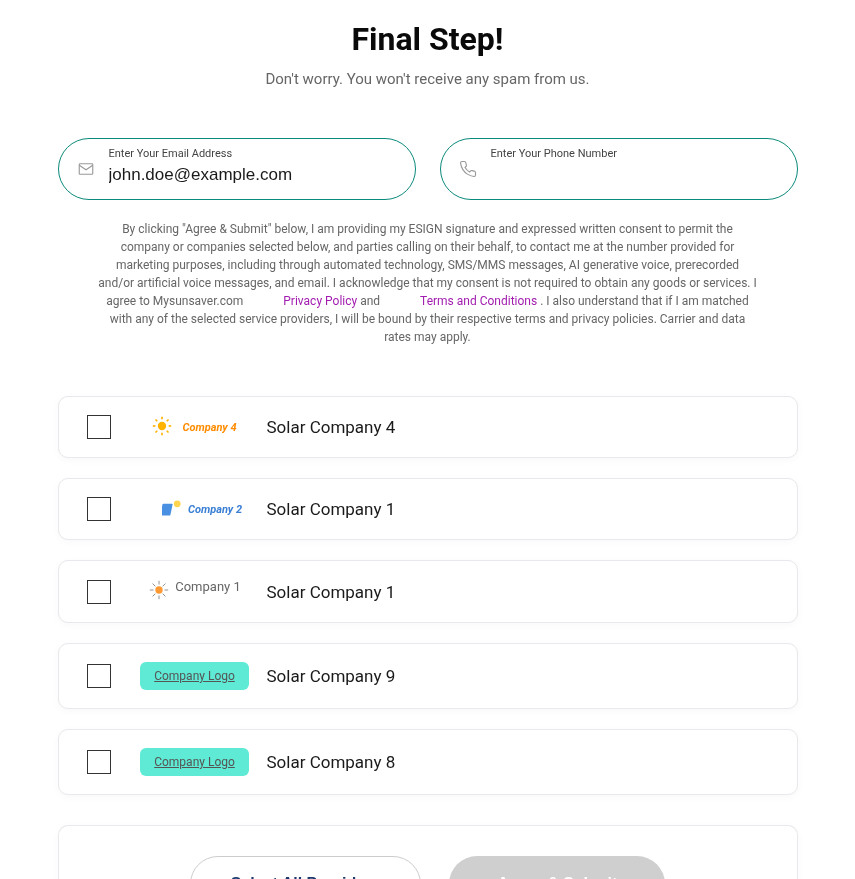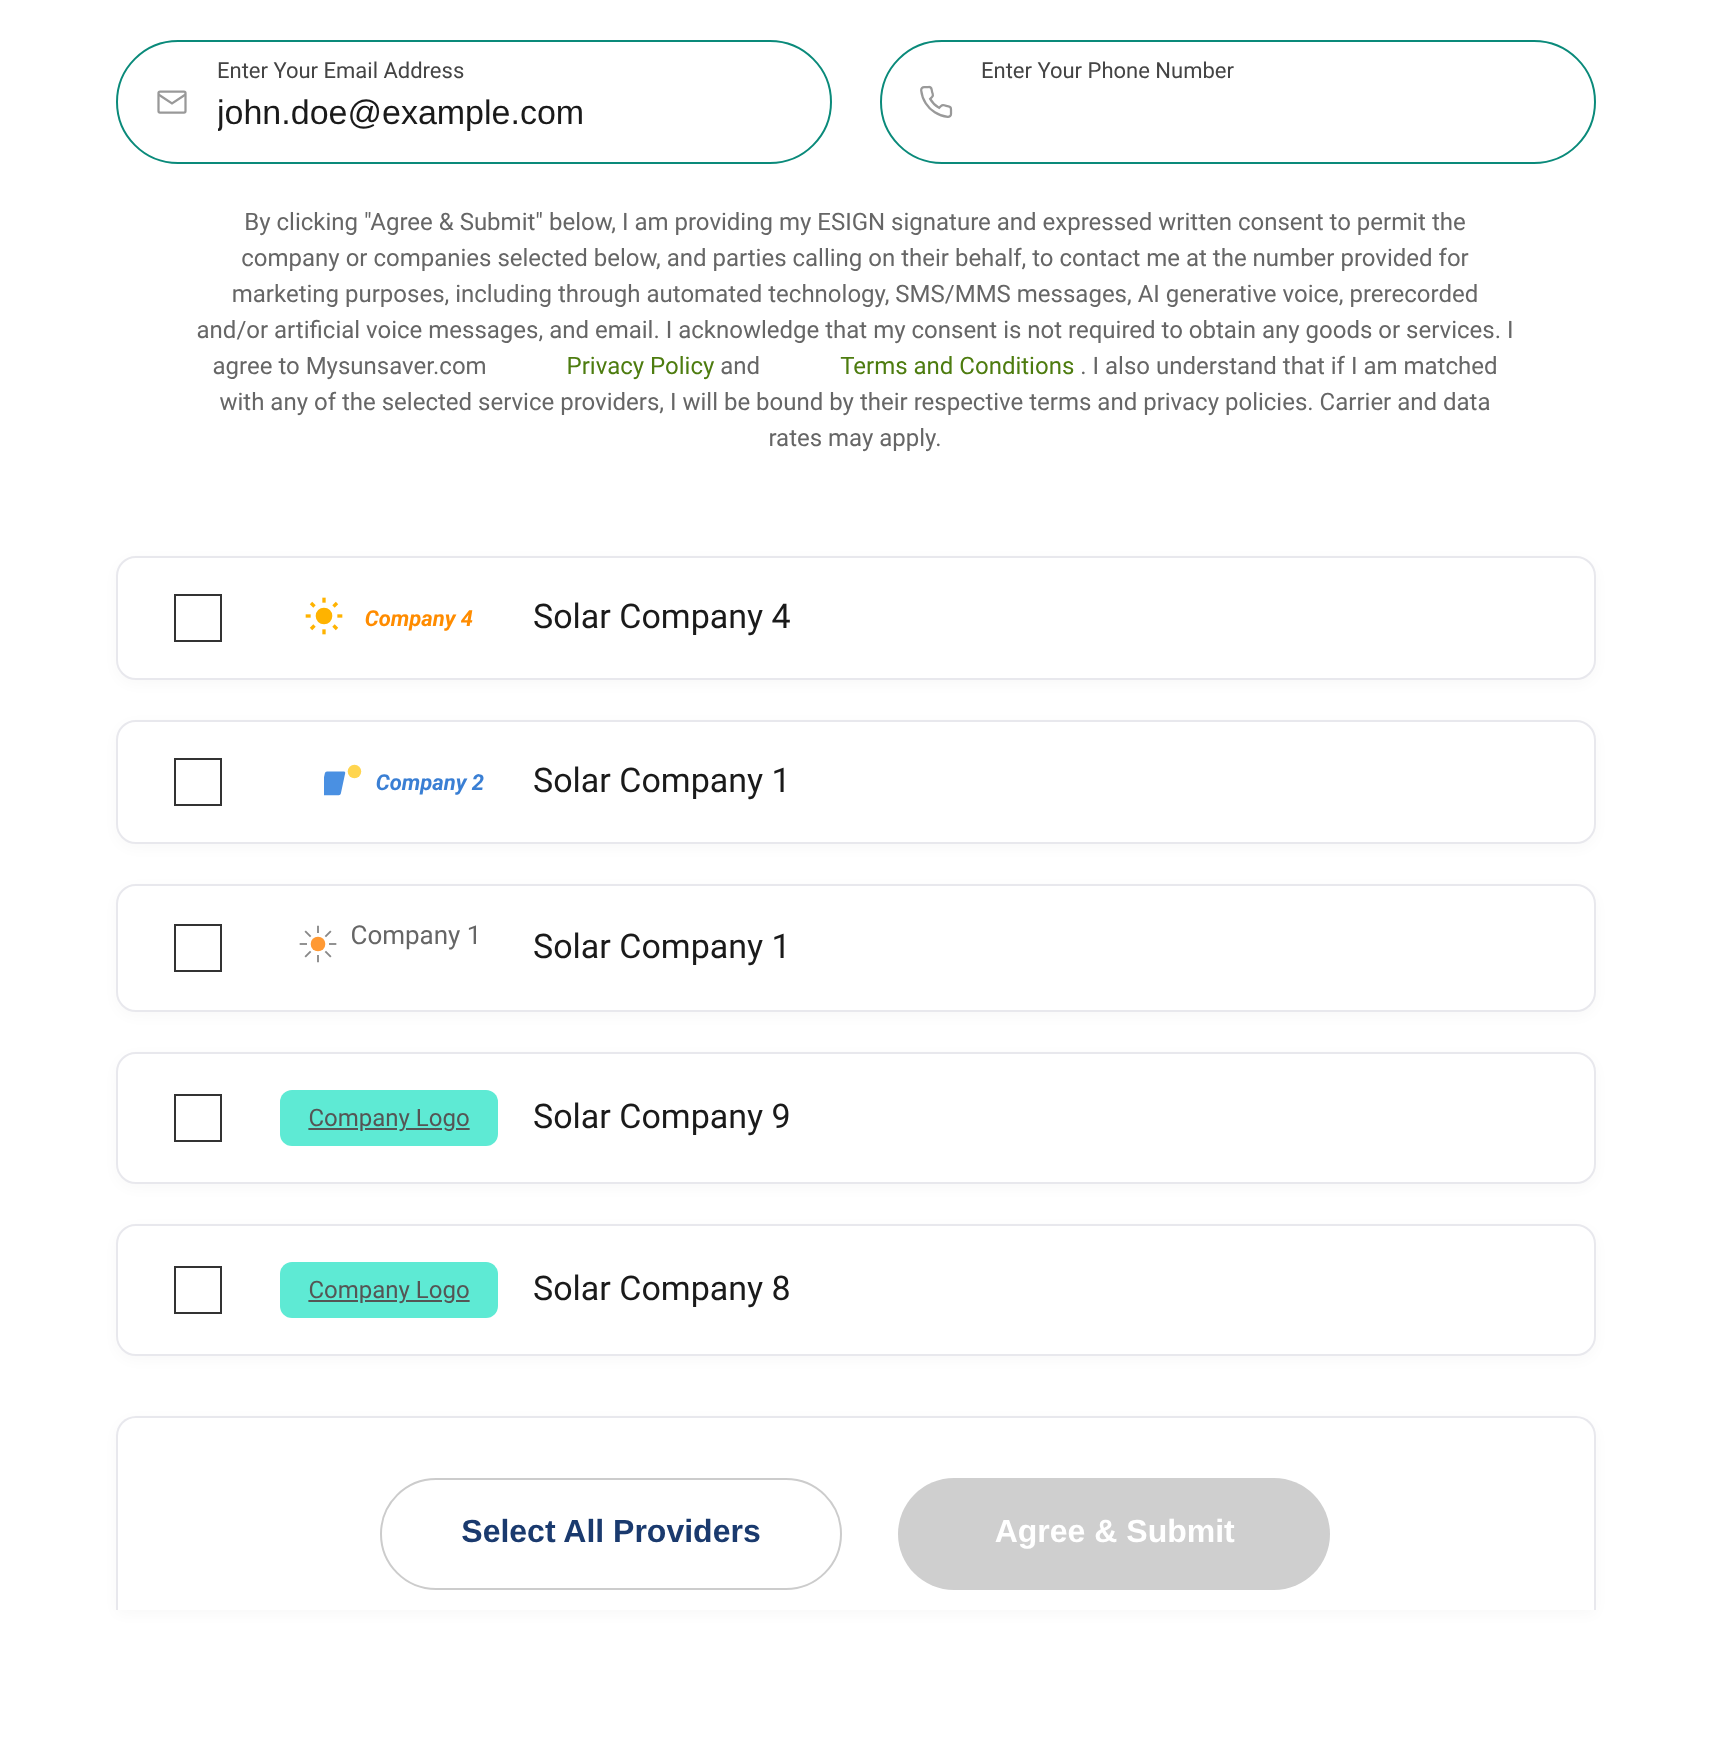--- a/index.html
+++ b/index.html
@@ -71,21 +71,21 @@
     .legal-text {
       text-align: center;
       font-size: 12px;
       color: #666;
       line-height: 1.5;
       max-width: 680px;
       margin: 0 auto 50px;
       padding: 0 10px;
     }
     .legal-text a {
-      color: #4d7c0f;
+      color: #a21caf;
       text-decoration: none;
       padding-left: 37px;
     }
     .company-list {
       display: flex;
       flex-direction: column;
       gap: 20px;
     }
     .company-item {
       display: flex;
@@ -179,20 +179,22 @@
     .btn-primary {
       background: #cfcfcf;
       color: #fff;
       padding: 18px 48px;
     }
   </style>
 </head>
 <body>
 
 <div class="container">
+  <h1 class="title">Final Step!</h1>
+  <p class="subtitle">Don't worry. You won't receive any spam from us.</p>
 
   <div class="inputs-row">
     <div class="input-wrapper">
       <span class="input-icon">
         <svg viewBox="0 0 24 24" fill="none" stroke="currentColor" stroke-width="1.5">
             <rect x="3" y="5" width="18" height="14" rx="1"></rect>
             <path d="M3 7l9 6 9-6"></path>
           </svg>
       </span>
       <span class="input-label">Enter Your Email Address</span>

